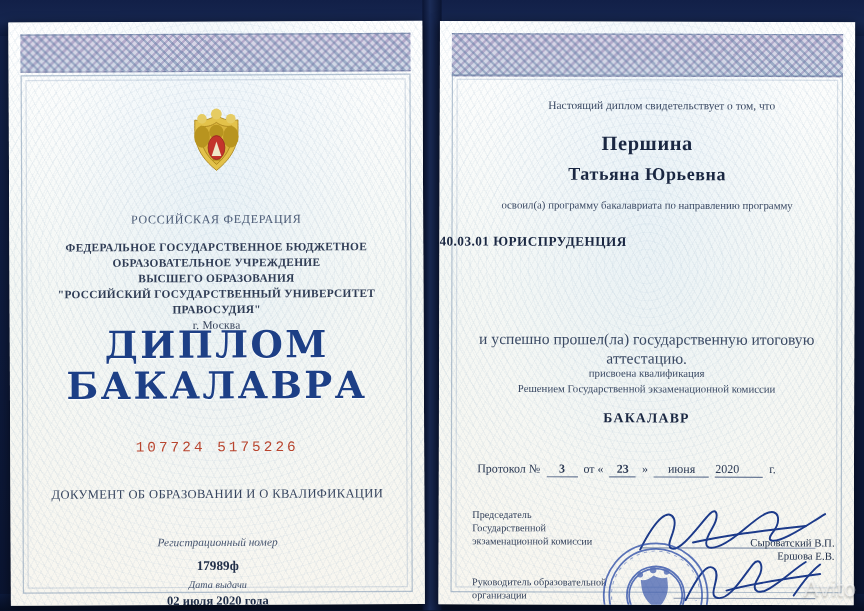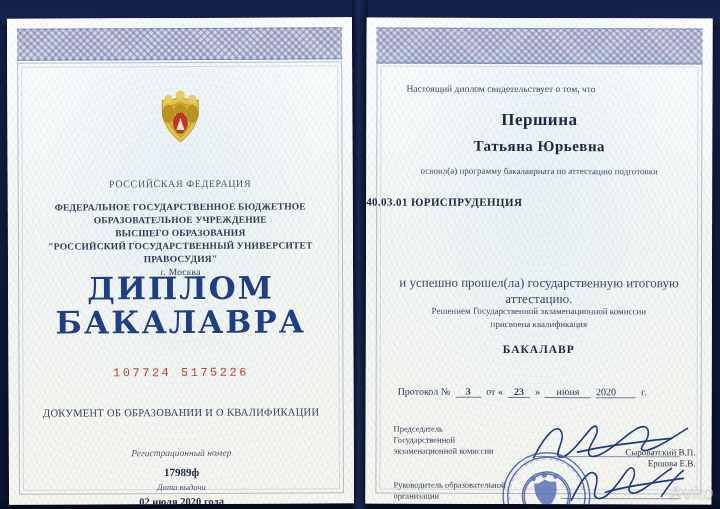--- a/index.html
+++ b/index.html
@@ -80,21 +80,21 @@
   .regnum-lbl{position:absolute;left:0;right:0;top:430px;text-align:center;
     font-size:9.5px;font-style:italic;color:#46556f;}
   .regnum-val{position:absolute;left:0;right:0;top:448px;text-align:center;
     font-size:11px;font-weight:bold;color:#22304a;}
   .date-lbl{position:absolute;left:0;right:0;top:464px;text-align:center;
     font-size:8.5px;font-style:italic;color:#46556f;}
   .date-val{position:absolute;left:0;right:0;top:478px;text-align:center;
     font-size:10.5px;font-weight:bold;color:#22304a;}
 
   
-  .r-intro{position:absolute;left:40px;right:16px;top:66px;text-align:left;
+  .r-intro{position:absolute;left:40px;right:16px;top:66px;text-align:center;
     font-size:9.5px;color:#3b4a64;}
   .r-surname{position:absolute;left:0;right:0;top:92px;text-align:center;
     font-size:17px;font-weight:bold;color:#1a2742;letter-spacing:.5px;}
   .r-name{position:absolute;left:0;right:0;top:120px;text-align:center;
     font-size:15px;font-weight:bold;color:#1a2742;letter-spacing:.5px;}
   .r-prog-lbl{position:absolute;left:16px;right:16px;top:148px;text-align:center;
     font-size:9px;color:#3b4a64;}
   .r-prog{position:absolute;left:0;right:0;top:178px;text-align:left;
     font-size:11px;font-weight:bold;color:#1a2742;letter-spacing:.4px;}
   .r-pass{position:absolute;left:16px;right:16px;top:257px;text-align:center;
@@ -195,27 +195,27 @@
     <div class="guilloche"></div>
     <div class="guilloche2"></div>
     <div class="topband tall"></div>
     <div class="frame"></div>
 
     <div class="content">
 
       <div class="r-intro">Настоящий диплом свидетельствует о том, что</div>
       <div class="r-surname">Першина</div>
       <div class="r-name">Татьяна Юрьевна</div>
-      <div class="r-prog-lbl">освоил(а) программу бакалавриата по аттестацию подготовки</div>
+      <div class="r-prog-lbl">освоил(а) программу бакалавриата по направлению программу</div>
       <div class="r-prog">40.03.01 ЮРИСПРУДЕНЦИЯ</div>
       <div class="r-pass">и успешно прошел(ла) государственную итоговую аттестацию.</div>
 
       <div class="r-decision">
+        <div>присвоена квалификация</div>
         <div>Решением Государственной экзаменационной комиссии</div>
-        <div>присвоена квалификация</div>
       </div>
 
       <div class="r-qual">БАКАЛАВР</div>
 
       <div class="proto">
         <span>Протокол №</span>
         <span class="u">3</span>
         <span>от «</span>
         <span class="u2">23</span>
         <span>»</span>

